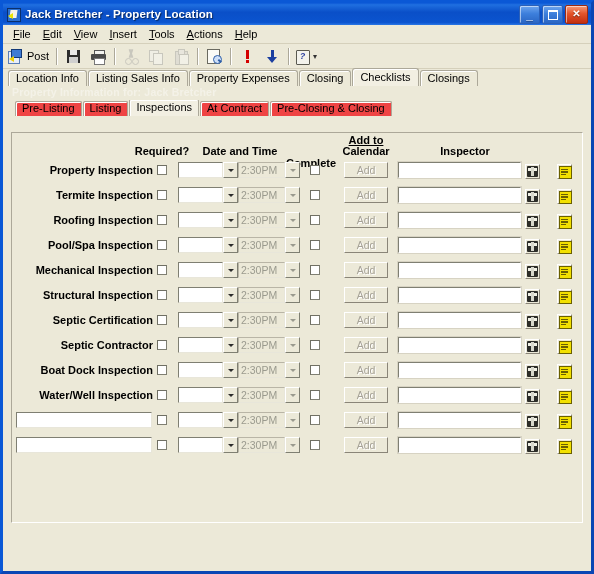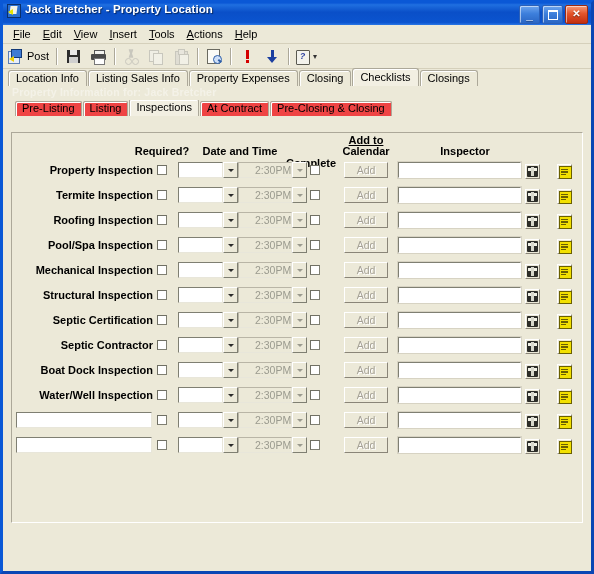--- a/index.html
+++ b/index.html
@@ -14,21 +14,21 @@
     box-sizing:border-box;
     background:#ece9d8;
     border:3px solid;
     border-color:#0a58d6 #0a46b4 #0a46b4 #0a58d6;
     display:flex;flex-direction:column;
   }
   
   .titlebar{
     height:22px;flex:0 0 22px;
     background:linear-gradient(180deg,#0c59d6 0%,#1f6fe0 8%,#0a4fc8 42%,#0b54cf 88%,#2a77e6 100%);
-    display:flex;
+    display:flex;align-items:center;
     padding:0 2px 0 3px;
     position:relative;
   }
   .title-icon{
     width:15px;height:15px;flex:0 0 15px;margin-right:4px;position:relative;
   }
   .title-icon .sq{position:absolute;left:1px;top:1px;width:12px;height:12px;background:#2a6fd0;border:1px solid #0b2f6b;}
   .title-icon .pg{position:absolute;left:4px;top:3px;width:7px;height:8px;background:#f5f3e6;transform:skewX(-8deg);}
   .title-icon .ar{position:absolute;left:2px;top:6px;width:0;height:0;border-top:3px solid transparent;border-bottom:3px solid transparent;border-right:5px solid #e8e400;}
   .title-text{
@@ -200,21 +200,21 @@
     flex:0 0 13px;background:#ece9d8;
     border:1px solid;border-color:#fff #7f7f72 #7f7f72 #fff;
     position:relative;
   }
   .combo .btn:after{
     content:"";position:absolute;left:3.5px;top:6px;
     border-left:3px solid transparent;border-right:3px solid transparent;border-top:3px solid #2b2b2b;
   }
   .combo.disabled .fld{background:#ece9d8;border-color:#b9b5a6 #e8e6da #e8e6da #b9b5a6;color:#9a9a8e;}
   .combo.disabled .btn:after{border-top-color:#9a9a8e;}
-  .combo .fld .val{font-size:10.5px;color:#9a9a8e;line-height:14px;padding-left:16px;white-space:nowrap;}
+  .combo .fld .val{font-size:10.5px;color:#9a9a8e;line-height:14px;padding-left:2px;white-space:nowrap;}
   .addbtn{
     box-sizing:border-box;height:16px;width:44px;
     background:#ece9d8;border:1px solid;
     border-color:#fff #8a8578 #8a8578 #fff;
     font-size:10.5px;color:#a6a296;text-align:center;line-height:14px;
     text-shadow:1px 1px 0 #fff;cursor:default;
   }
   
   .iconbtn{
     box-sizing:border-box;width:15px;height:15px;position:relative;

